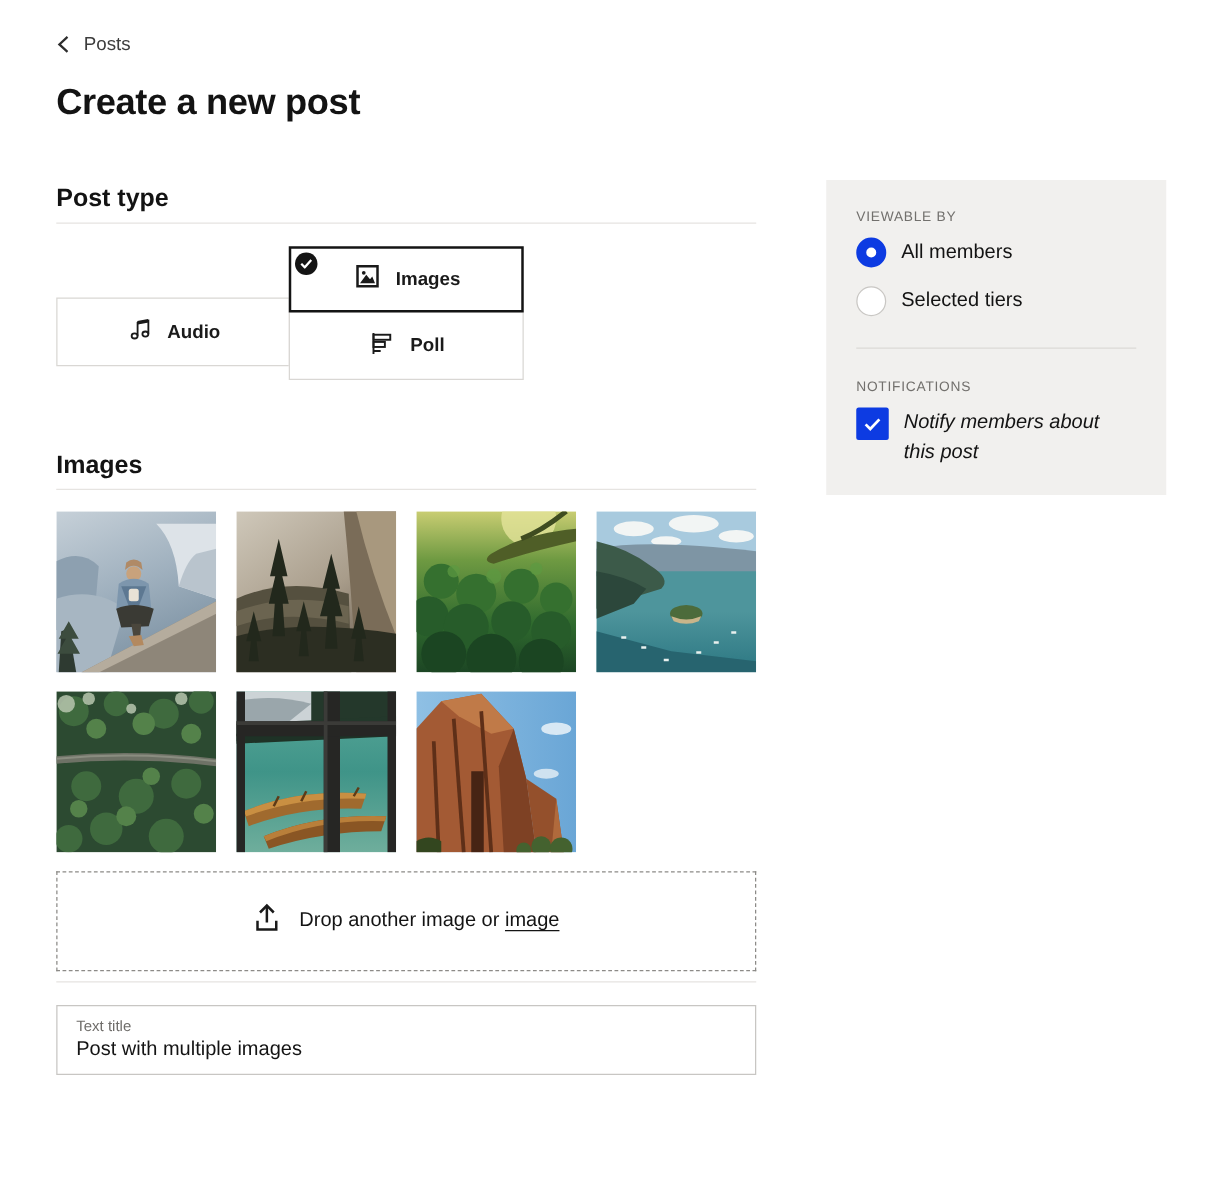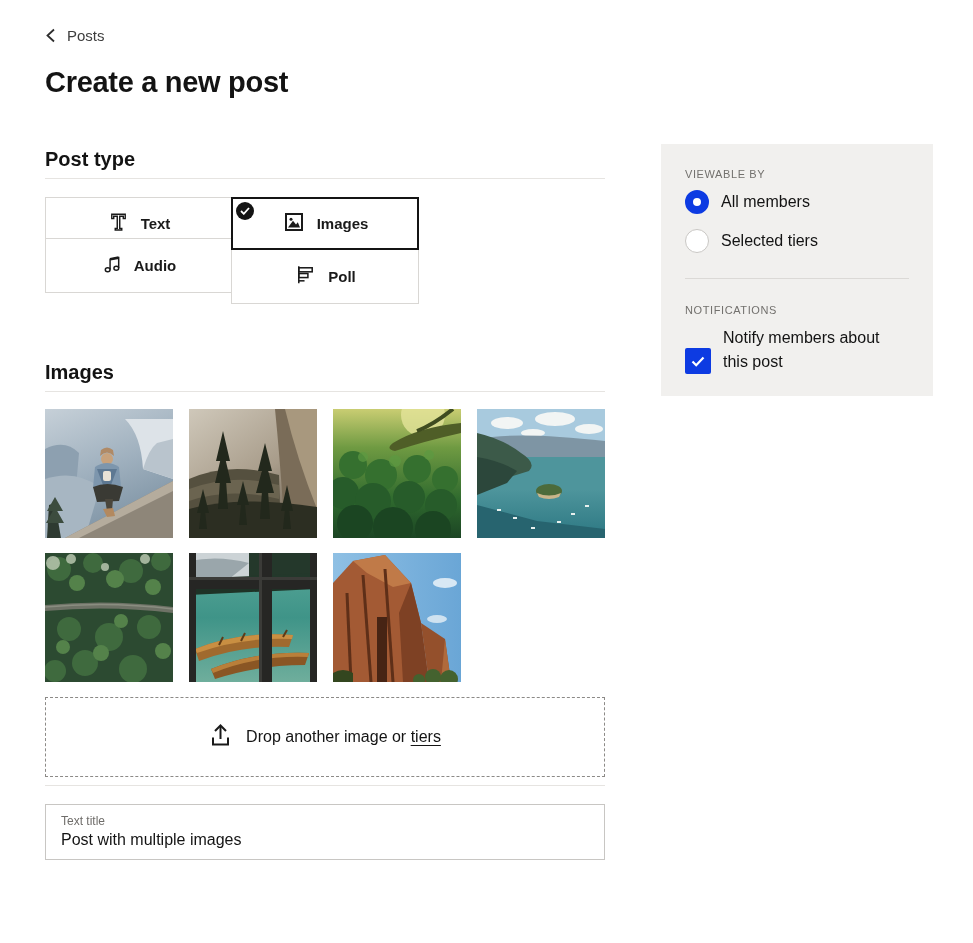--- a/index.html
+++ b/index.html
@@ -61,21 +61,21 @@
   .side-label { font-size:11px; line-height:13px; letter-spacing:0.6px; color:#72706d; font-weight:400; }
   .opt-row { display:flex; align-items:center; gap:12px; cursor:pointer; }
   .opt-row + .opt-row { margin-top:15px; }
   .opt-rows { margin-top:9px; }
   .radio { width:24px; height:24px; border-radius:50%; flex:0 0 24px; }
   .radio.on  { background:#fff; border:8px solid #0d3be2; }
   .radio.off { background:#fff; border:1px solid #c9c7c4; }
   .opt-label { font-size:16px; color:#131313; }
   .side-divider { height:1px; background:#dbd9d6; margin-top:25px; }
   .mt-notif { margin-top:25px; }
-  .check-row { margin-top:9px; display:flex; align-items:flex-end; gap:12px; cursor:pointer; }
+  .check-row { margin-top:9px; display:flex; align-items:flex-start; gap:12px; cursor:pointer;font-style:italic; }
   .checkbox { width:26px; height:26px; border-radius:2px; background:#0d3be2; flex:0 0 26px;
     display:flex; align-items:center; justify-content:center; }
   .check-label { font-size:16px; line-height:24px; color:#131313; max-width:172px; }
 </style>
 </head>
 <body>
 
 <div class="page">
 
   <div class="main">
@@ -89,28 +89,20 @@
       <span class="back-label">Posts</span>
     </div>
 
     <h1 class="page-title">Create a new post</h1>
 
     <div class="section-title mt-posttype">Post type</div>
     <div class="divider"></div>
 
     <div class="type-grid">
 
-      <div class="type-cell c-text">
-        <span>
-          <svg width="23" height="23" viewBox="0 0 24 24">
-              <path d="M5 4.5 H19 V9 H17 V6.6 H13.3 V19.2 H15.4 V20.8 H8.6 V19.2 H10.7 V6.6 H7 V9 H5 Z" fill="none" stroke="#1a1a1a" stroke-width="1.5"></path>
-            </svg>
-        </span>
-        <span class="label">Text</span>
-      </div>
 
       <div class="type-cell c-images">
         <span class="check-badge">
           <svg width="10" height="8" viewBox="0 0 10 8">
               <path d="M1 4 L3.8 6.8 L9 1" fill="none" stroke="#fff" stroke-width="1.8"></path>
             </svg>
         </span>
         <span>
           <svg width="24" height="24" viewBox="0 0 24 24">
             <rect x="4" y="4" width="16" height="16" fill="none" stroke="#1a1a1a" stroke-width="2"></rect>
@@ -394,21 +386,21 @@
     <div class="dropzone">
       <span>
         <svg width="23" height="25" viewBox="0 0 23 25">
           <path d="M4 14.5 V21.5 H19 V14.5" fill="none" stroke="#1a1a1a" stroke-width="2"></path>
           <path d="M11.5 16 V3.5" fill="none" stroke="#1a1a1a" stroke-width="2"></path>
           <path d="M6 8 L11.5 2.5 L17 8" fill="none" stroke="#1a1a1a" stroke-width="2"></path>
         </svg>
       </span>
       <span class="dz-text">
         <span>Drop another image or</span>
-        <span class="dz-browse">tiers</span>
+        <span class="dz-browse">image</span>
       </span>
     </div>
 
     <div class="divider"></div>
 
     <div class="field-box">
       <div class="field-label">Text title</div>
       <input class="field-input" type="text" value="Post with multiple images" style="">
     </div>
   </div>

